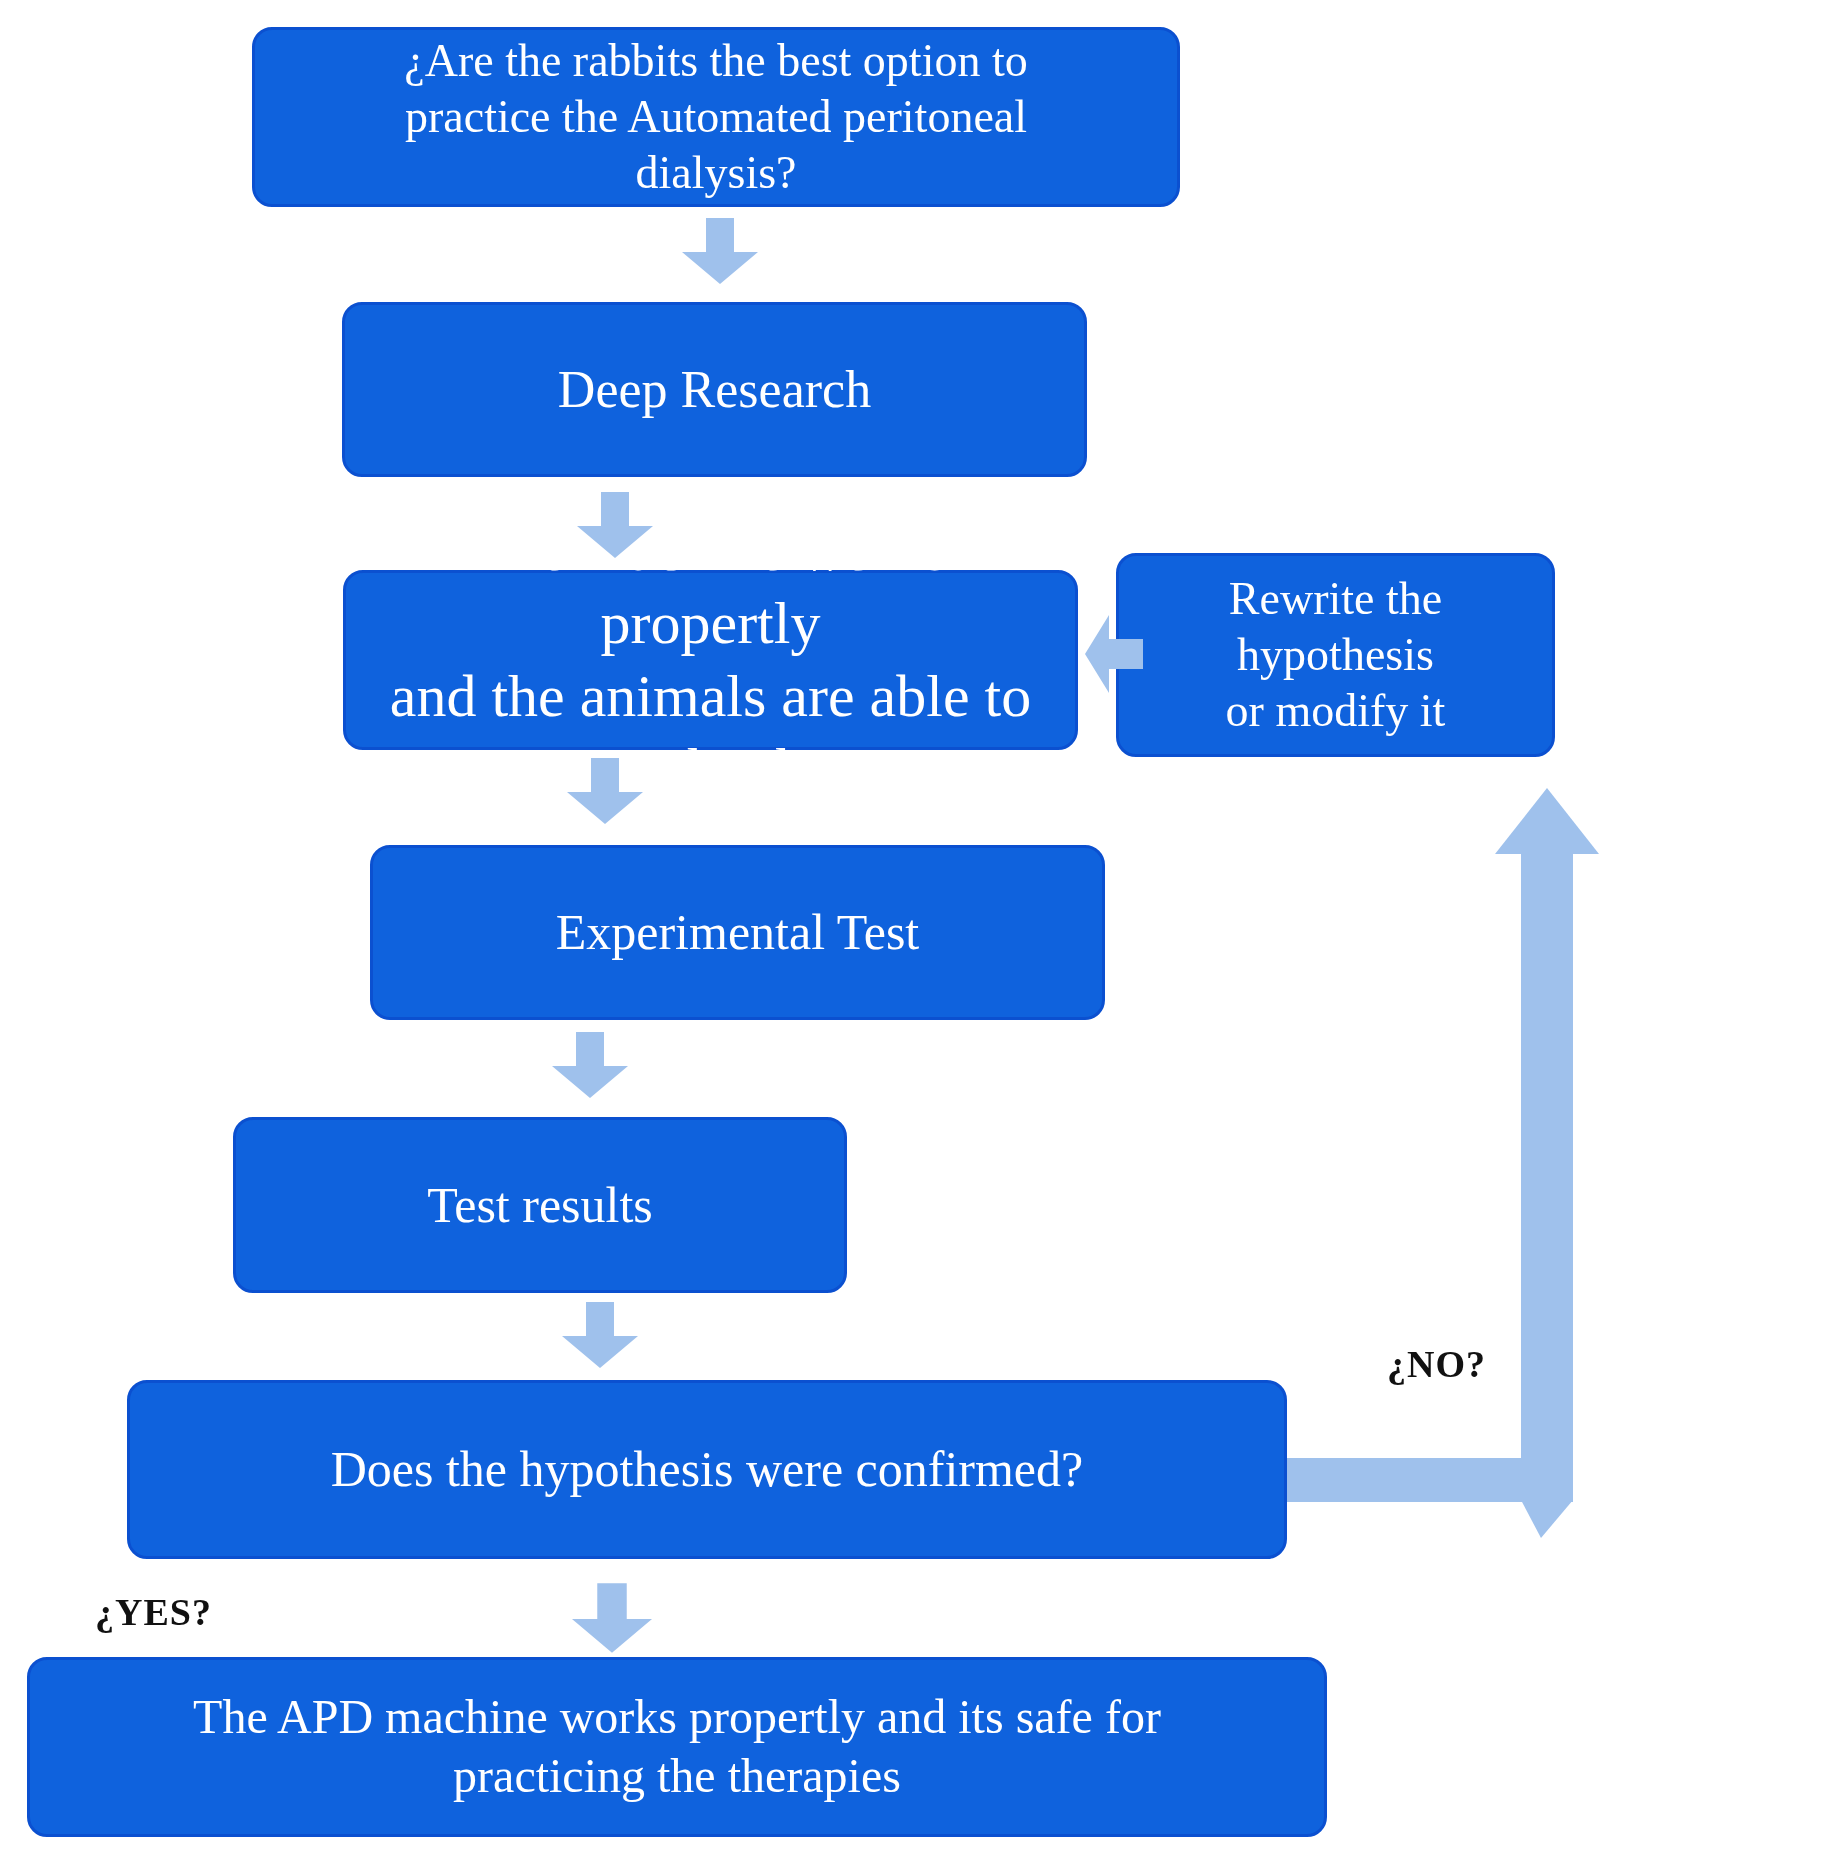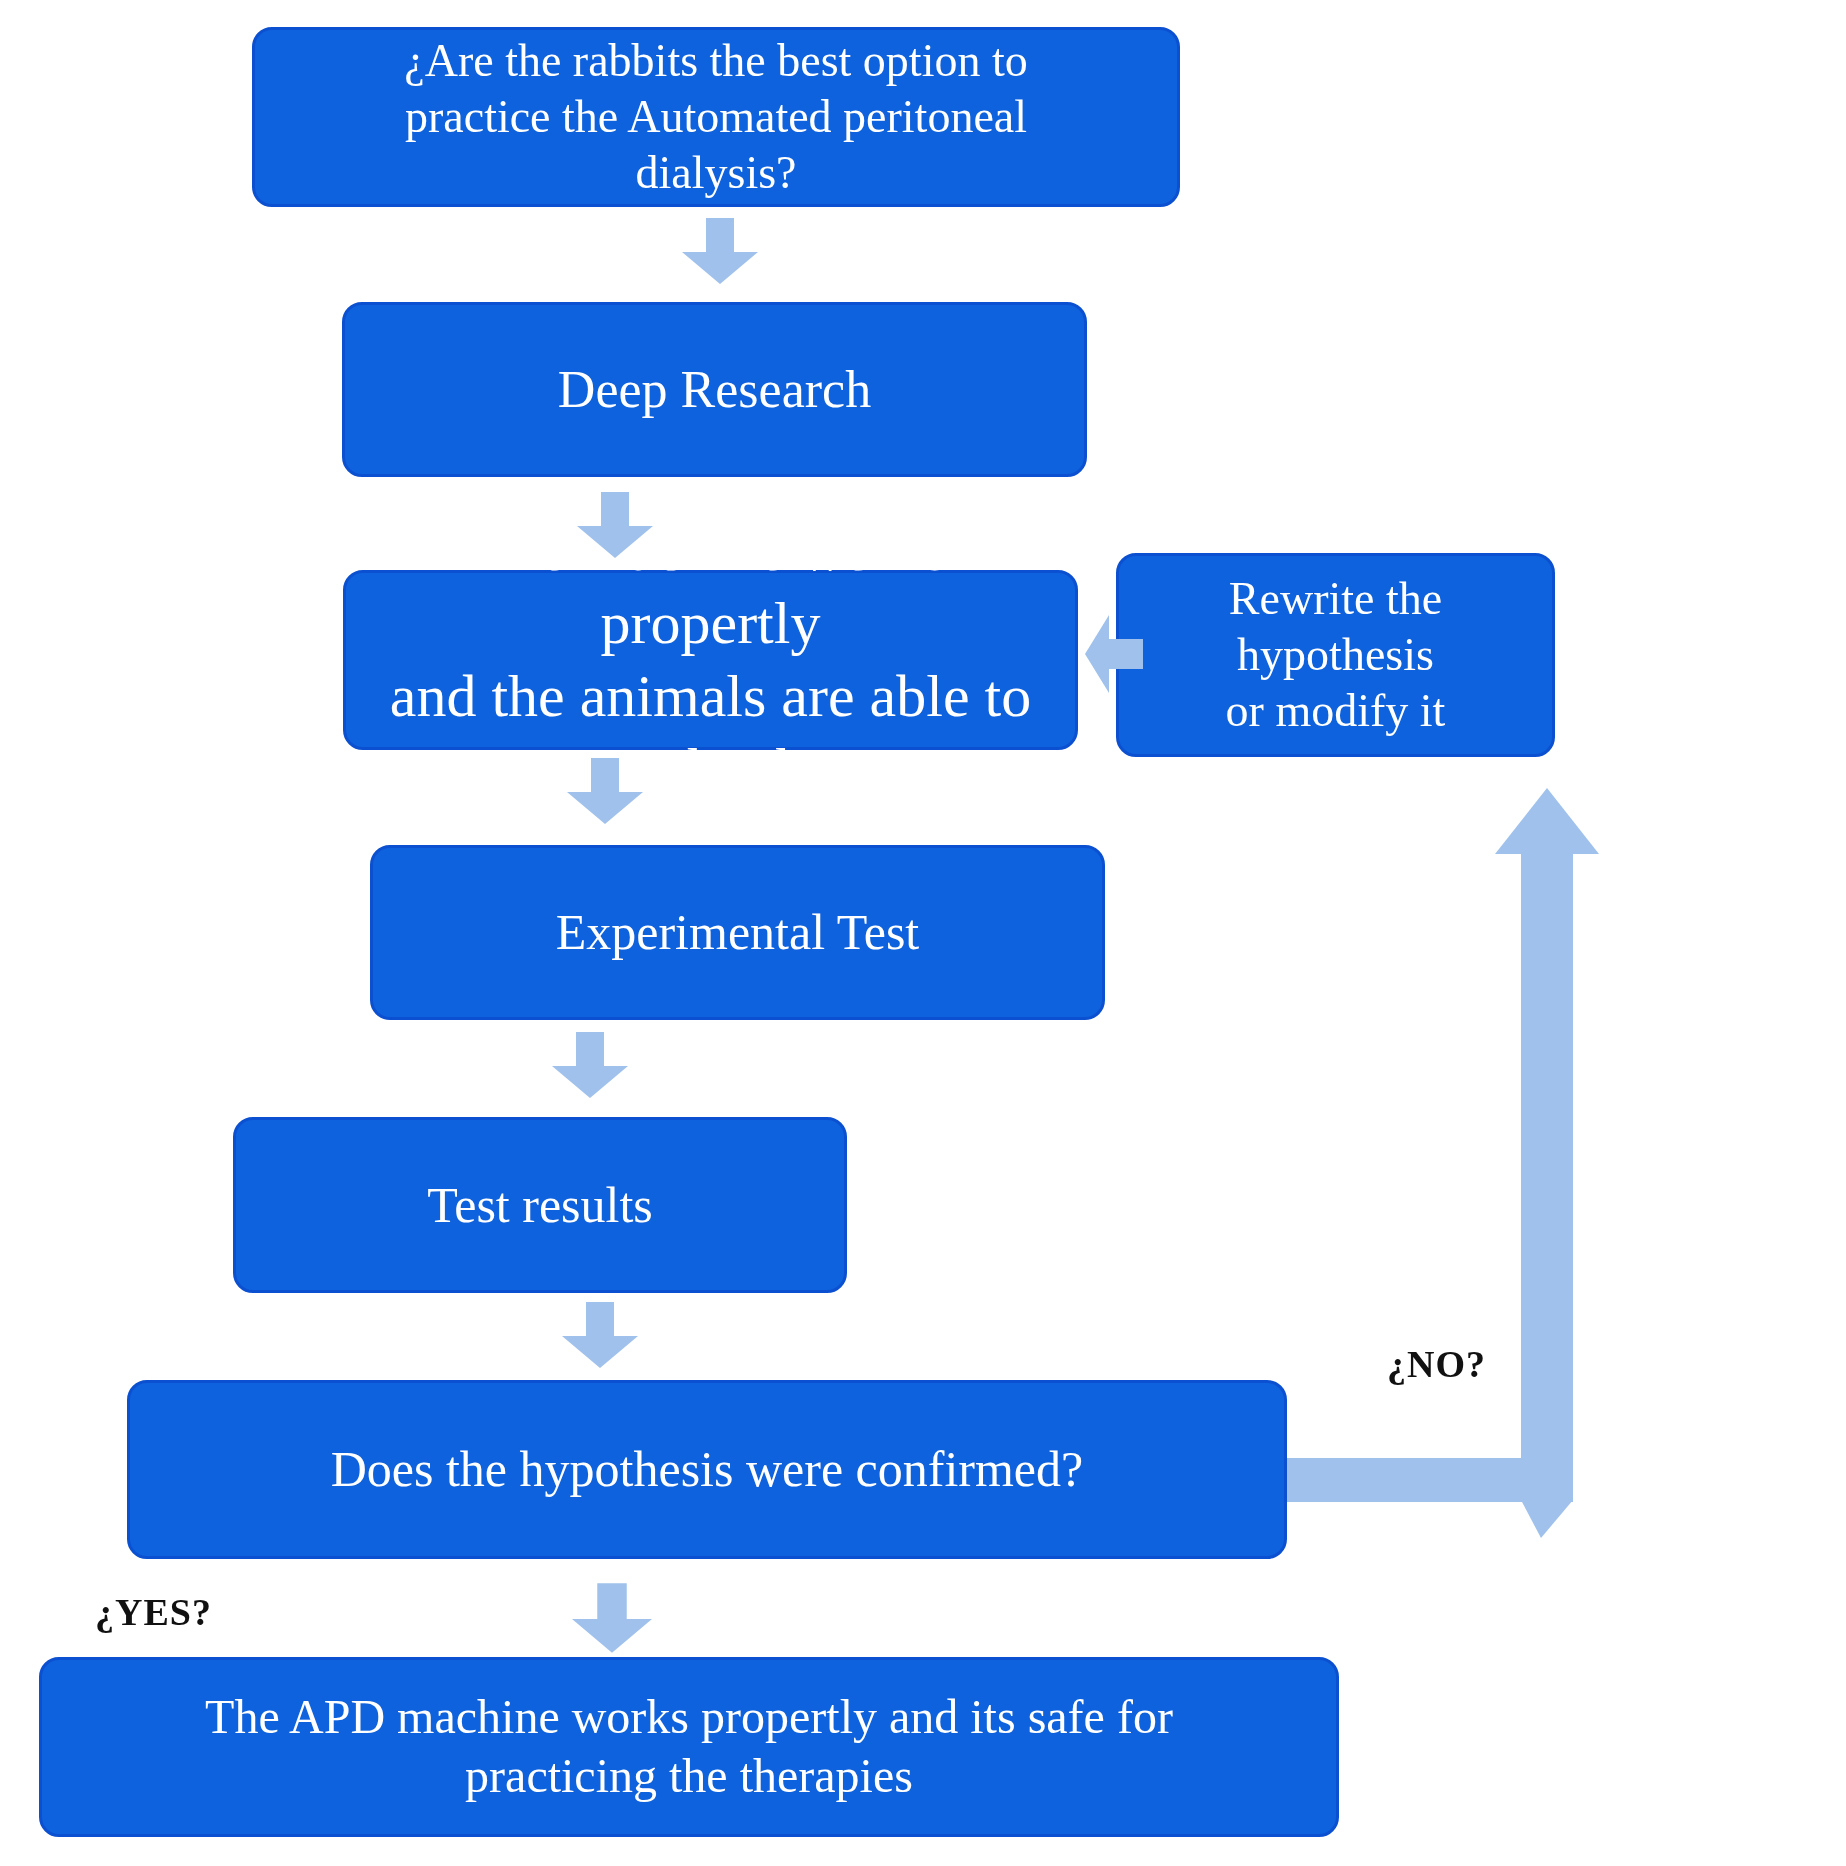--- a/index.html
+++ b/index.html
@@ -32,21 +32,21 @@
     white-space: pre-line;
     line-height: 1.22;
     padding: 4px 22px;
   }
   .n1 { left:252px;  top:27px;   width:928px;  height:180px; font-size:46px; }
   .n2 { left:342px;  top:302px;  width:745px;  height:175px; font-size:52px; }
   .n3 { left:343px;  top:570px;  width:735px;  height:180px; font-size:60px; }
   .n4 { left:342px;  top:845px;  width:735px;  height:175px; font-size:50px;margin-left:28px; }
   .n5 { left:233px;  top:1117px; width:614px;  height:176px; font-size:50px; }
   .n6 { left:127px;  top:1380px; width:1160px; height:179px; font-size:50px; }
-  .n7 { left:39px;   top:1657px; width:1300px; height:180px; font-size:48px; }
+  .n7 { left:27px;   top:1657px; width:1300px; height:180px; font-size:48px; }
   .nr { left:1116px; top:553px;  width:439px;  height:204px; font-size:46px; }
 
   .arrow { position:absolute; color: var(--arrow-fill); line-height:0; }
   .a1 { left:682px;  top:218px; }
   .a2 { left:577px;  top:492px; }
   .a3 { left:567px;  top:758px; }
   .a4 { left:552px;  top:1032px; }
   .a5 { left:562px;  top:1302px; }
   .a6 { left:572px;  top:1582px; }
   .a-left { left:1085px; top:615px; }

